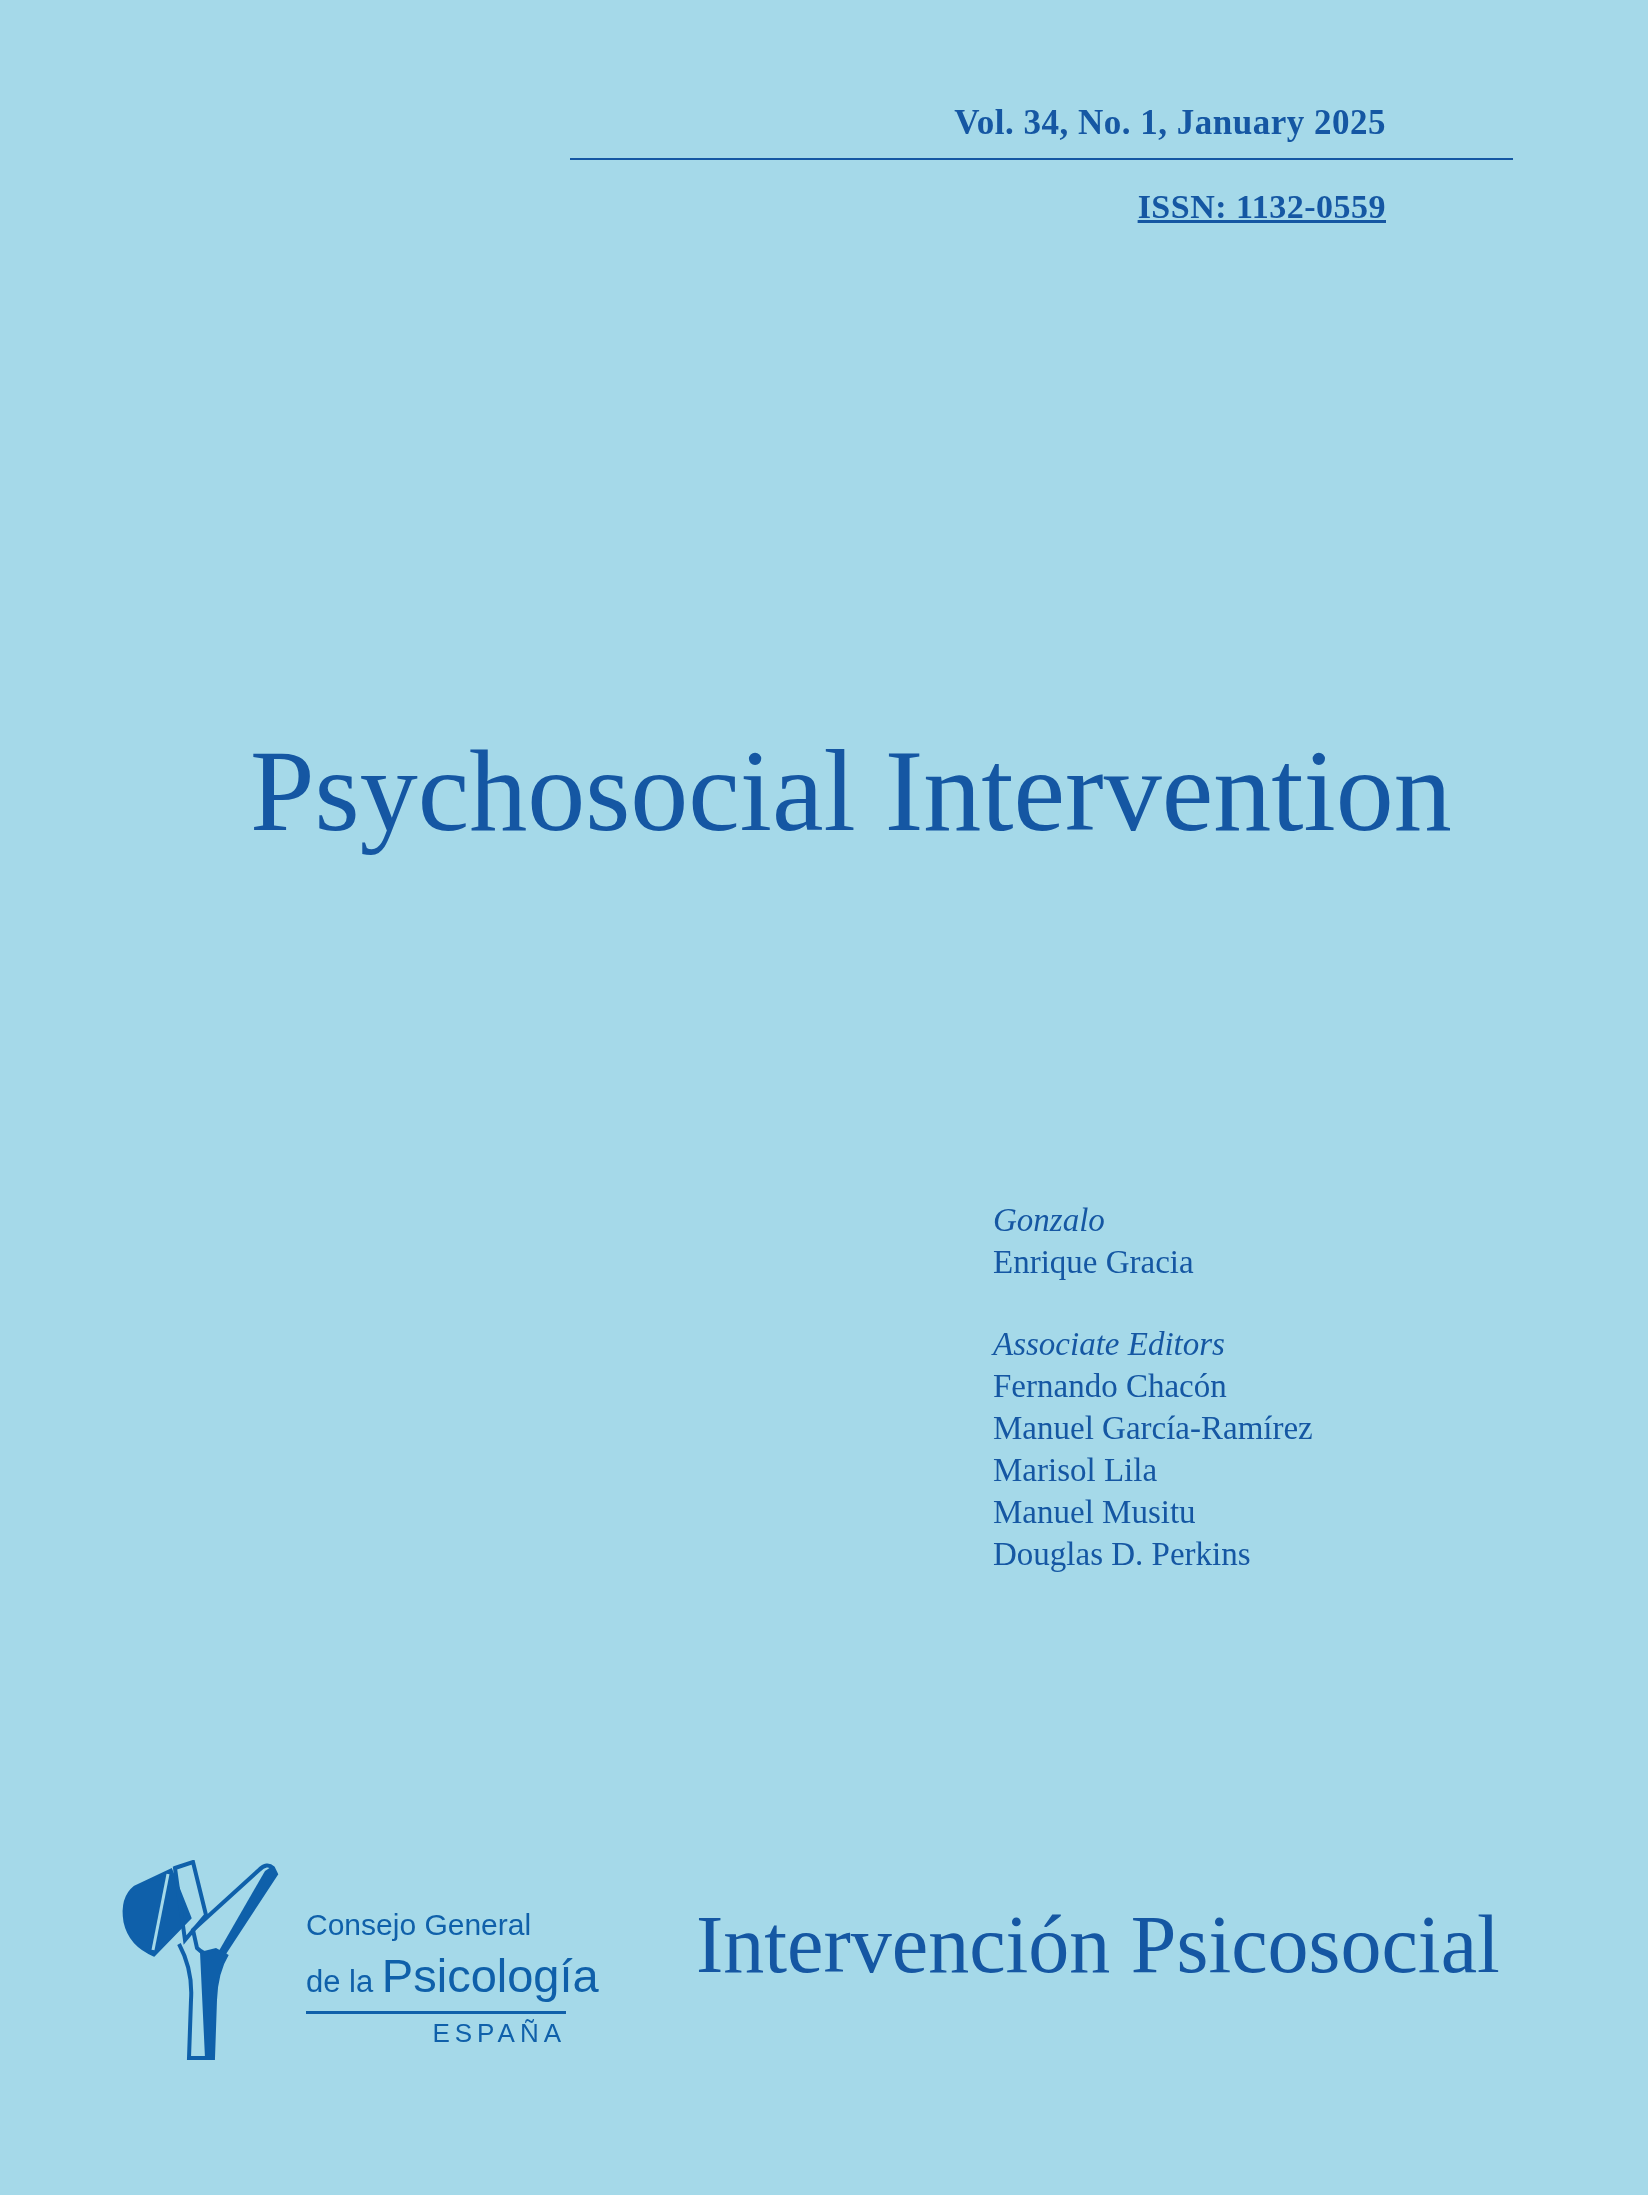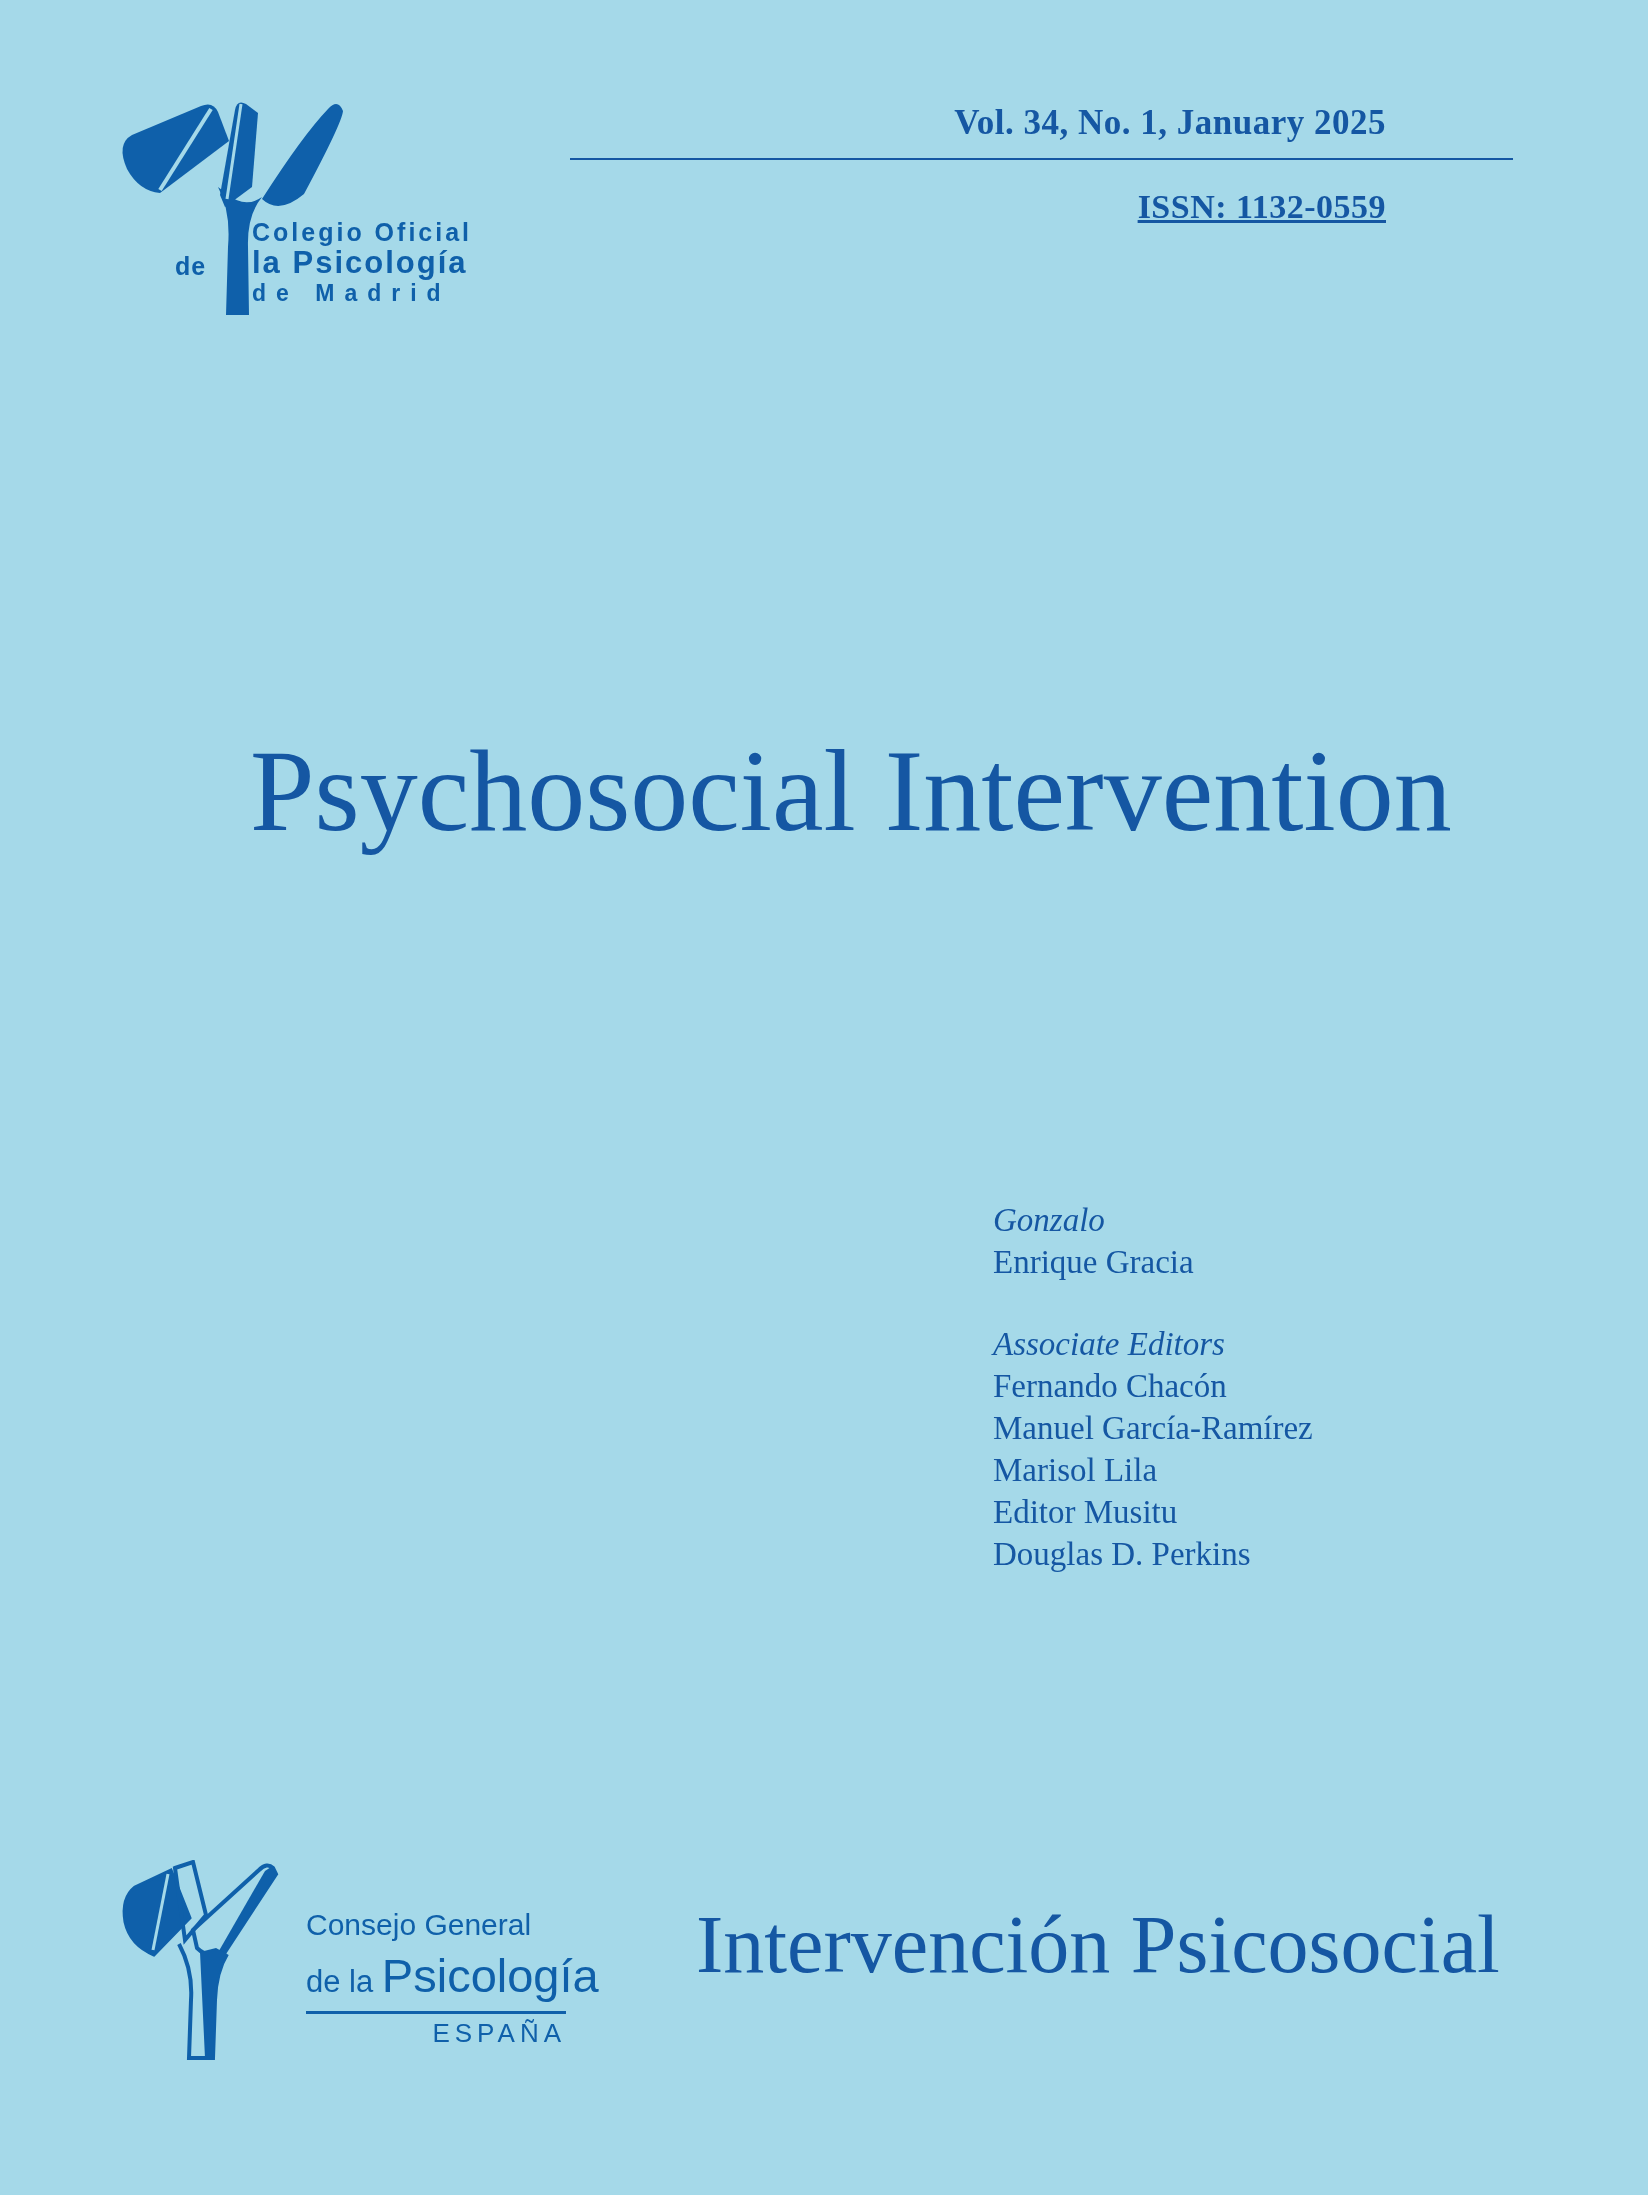--- a/index.html
+++ b/index.html
@@ -83,56 +83,34 @@
 </style>
 </head>
 <body>
 
 <div class="cover">
 
   <div class="issue-info">Vol. 34, No. 1, January 2025</div>
   <div class="header-rule"></div>
   <div class="issn">ISSN: 1132-0559</div>
 
-  <div class="madrid-logo">
-    <svg width="260" height="235" viewBox="0 0 260 235" aria-hidden="true">
-      <g fill="#0F60AA">
-
-        <path d="M 12,74 Q 1,49 17,40 L 86,11 Q 98,6 103,17 L 114,46 L 45,98 Q 24,96 12,74 Z"></path>
-
-        <path d="M 105,100 L 120,15 Q 122,4 131,9 L 143,18 L 137,92 L 110,112 Z"></path>
-
-        <path d="M 147,104 Q 188,40 213,14 Q 223,3 228,16 Q 227,28 189,99 Q 164,120 147,104 Z"></path>
-
-        <path d="M 103,92 Q 116,116 113,152 L 111,220 L 134,220 L 133,152 Q 132,120 147,102 Q 130,114 112,99 Z"></path>
-      </g>
-      <g stroke="#A5D9E9" fill="none">
-        <path d="M 96,14 L 45,95" stroke-width="4"></path>
-        <path d="M 126,9 L 112,104" stroke-width="3"></path>
-      </g>
-    </svg>
-    <span class="t m-line1">Colegio Oficial</span>
-    <span class="t m-de">de</span>
-    <span class="t m-line2">la Psicología</span>
-    <span class="t m-line3">de Madrid</span>
-  </div>
 
   <div class="main-title">Psychosocial Intervention</div>
 
   <div class="editorial">
     <div class="group1">
       <div class="label">Gonzalo</div>
       <div>Enrique Gracia</div>
     </div>
     <div class="group2">
       <div class="label">Associate Editors</div>
       <div>Fernando Chacón</div>
       <div>Manuel García-Ramírez</div>
       <div>Marisol Lila</div>
-      <div>Editor Musitu</div>
+      <div>Manuel Musitu</div>
       <div>Douglas D. Perkins</div>
     </div>
   </div>
 
   <div class="spain-logo">
     <svg width="180" height="215" viewBox="0 0 180 215" aria-hidden="true">
 
       <path d="M 12,62 Q 8,38 22,27 L 58,10 L 77,58 L 41,95 Q 17,85 12,62 Z" fill="#0F60AA" stroke="#0F60AA" stroke-width="3"></path>
       <path d="M 55,14 L 40,90" stroke="#A5D9E9" stroke-width="3" fill="none"></path>
 

